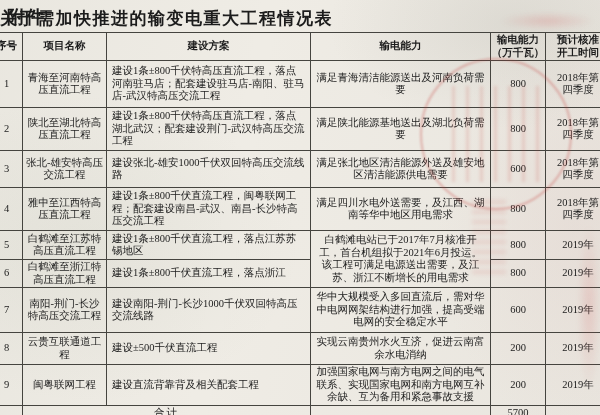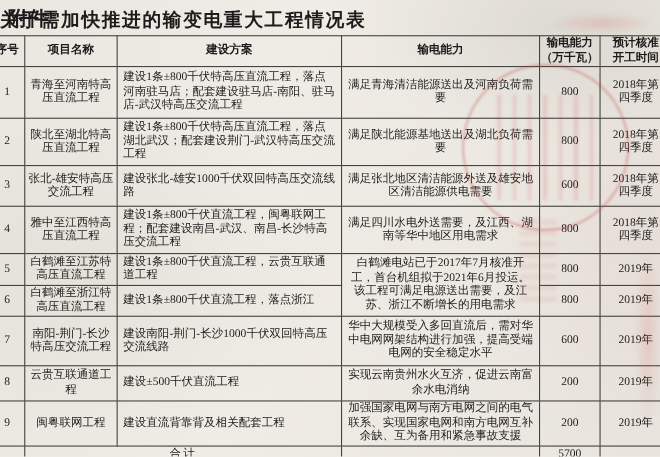--- a/index.html
+++ b/index.html
@@ -147,21 +147,21 @@
         <td class="c-name">雅中至江西特高压直流工程</td>
         <td class="c-plan">建设1条±800千伏直流工程，闽粤联网工程；配套建设南昌-武汉、南昌-长沙特高压交流工程</td>
         <td class="c-nec">满足四川水电外送需要，及江西、湖南等华中地区用电需求</td>
         <td class="c-cap">800</td>
         <td class="c-time">2018年第
 四季度</td>
       </tr>
       <tr>
         <td class="c-seq">5</td>
         <td class="c-name">白鹤滩至江苏特高压直流工程</td>
-        <td class="c-plan">建设1条±800千伏直流工程，云贵互联通道工程</td>
+        <td class="c-plan">建设1条±800千伏直流工程，落点江苏苏锡地区</td>
         <td class="c-nec" rowspan="2">白鹤滩电站已于2017年7月核准开工，首台机组拟于2021年6月投运。该工程可满足电源送出需要，及江苏、浙江不断增长的用电需求</td>
         <td class="c-cap">800</td>
         <td class="c-time">2019年</td>
       </tr>
       <tr>
         <td class="c-seq">6</td>
         <td class="c-name">白鹤滩至浙江特高压直流工程</td>
         <td class="c-plan">建设1条±800千伏直流工程，落点浙江</td>
         <td class="c-cap">800</td>
         <td class="c-time">2019年</td>

